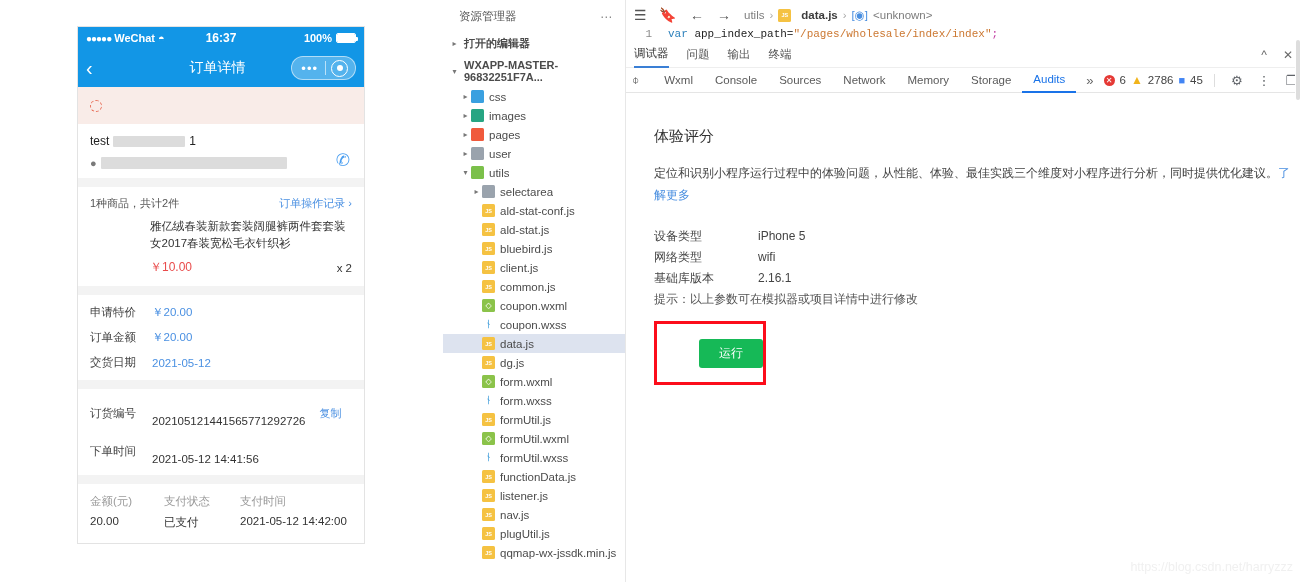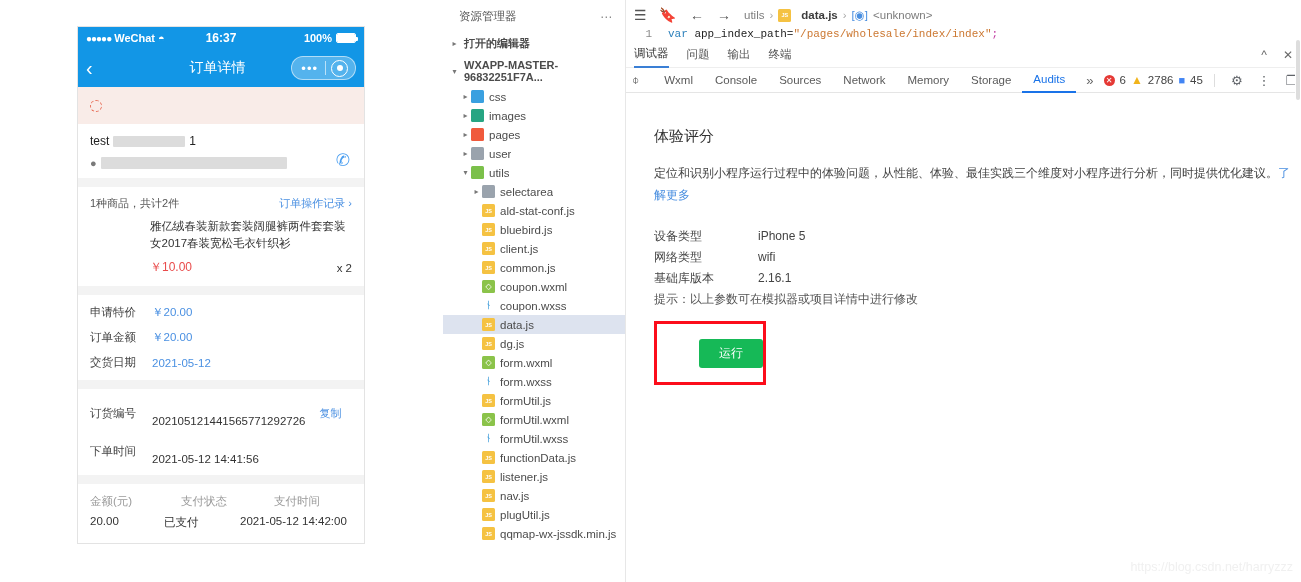--- a/index.html
+++ b/index.html
@@ -100,21 +100,21 @@
   .kv { display:flex; padding: 5px 12px; font-size: 11.5px; align-items:center; }
   .kv .k { width: 62px; color:#444; flex:0 0 62px; }
   .kv .v { color:#4a90e2; }
   .kv .v-dark { color:#333;margin-top:16px; }
   .kv-pad-top { padding-top: 10px; }
   .kv-pad-bot { padding-bottom: 10px; }
   .copy-btn { color:#4a90e2; margin-left: 14px; font-size: 11px; }
 
   .pay-table { padding: 10px 12px 26px 12px; }
   .pay-row { display:flex; font-size: 11.5px; }
-  .pay-row.head { color:#9a9a9a; margin-bottom: 6px; gap: 17px; }
+  .pay-row.head { color:#9a9a9a; margin-bottom: 6px; }
   .pay-c1 { width: 74px; flex:0 0 74px; }
   .pay-c2 { width: 76px; flex:0 0 76px; }
   .pay-c3 { flex:1; }
 
   
   #explorer {
     position:absolute; left: 443px; top: 0; width: 183px; height: 582px;
     background:#fff; border-right:1px solid #e7e7e7;
     font-size: 11.5px; color:#4b4b4b;
     overflow:hidden;
@@ -371,20 +371,24 @@
           <span class="lbl">utils</span>
         </div>
         <div class="row" style="padding-left:28px">
           <span class="tw">▸</span>
           <span class="ico ico-folder" style="background:#9aa3ad"></span>
           <span class="lbl">selectarea</span>
         </div>
         <div class="row" style="padding-left:39px">
           <span class="ico ico-js"></span>
           <span class="lbl">ald-stat-conf.js</span>
+        </div>
+        <div class="row" style="padding-left:39px">
+          <span class="ico ico-js"></span>
+          <span class="lbl">ald-stat.js</span>
         </div>
         <div class="row" style="padding-left:39px">
           <span class="ico ico-js"></span>
           <span class="lbl">bluebird.js</span>
         </div>
         <div class="row" style="padding-left:39px">
           <span class="ico ico-js"></span>
           <span class="lbl">client.js</span>
         </div>
         <div class="row" style="padding-left:39px">

